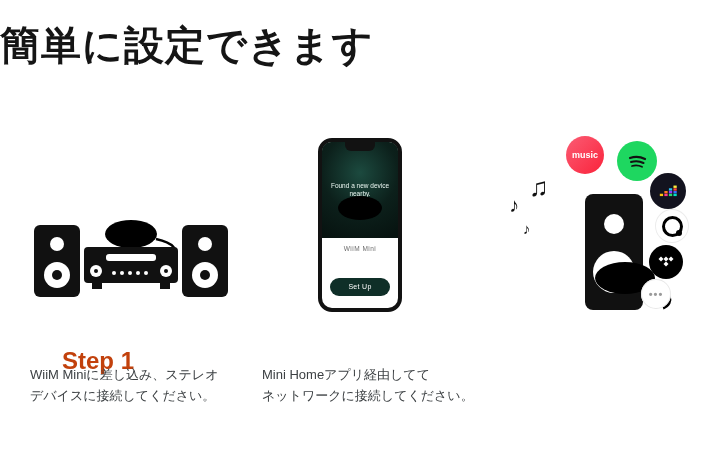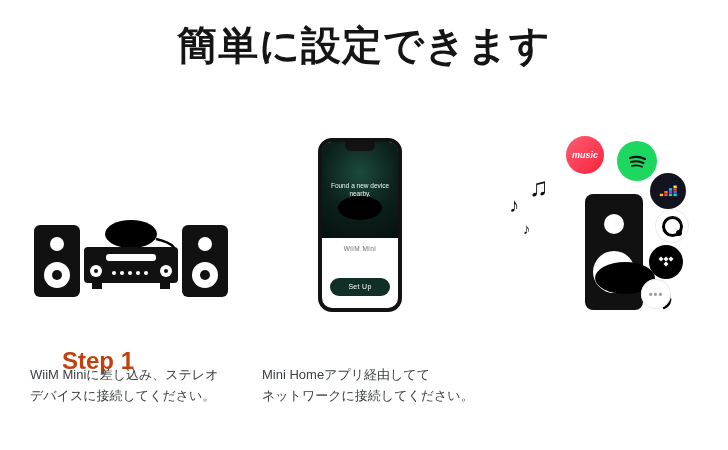--- a/index.html
+++ b/index.html
@@ -4,21 +4,21 @@
 <style>
   html,body{margin:0;padding:0;}
   body{
     width:728px;height:450px;background:#ffffff;
     font-family:"Liberation Sans","DejaVu Sans",sans-serif;
     position:relative;overflow:hidden;color:#202124;
   }
   .page{position:absolute;inset:0;}
   .title{
     position:absolute;top:18px;left:0;right:0;margin:0;
-    text-align:center;font-size:40px;font-weight:700;color:#151515;
+    font-size:40px;font-weight:700;color:#151515;
     letter-spacing:1px;
   }
   .art{position:absolute;}
   .art1{left:22px;top:186px;width:218px;height:120px;}
   .art3{left:505px;top:128px;width:176px;height:195px;}
 
   
   .phone{
     position:absolute;left:318px;top:138px;width:84px;height:174px;
     box-sizing:border-box;border:4px solid #121212;border-radius:14px;
@@ -51,21 +51,21 @@
     font-size:7px;line-height:18px;text-align:center;letter-spacing:.3px;
   }
 
   
   .icon-circle{
     position:absolute;border-radius:50%;
     display:flex;align-items:center;justify-content:center;z-index:2;
   }
   .apple-music{left:566px;top:136px;width:38px;height:38px;
     background:linear-gradient(135deg,#fb5c74,#fa233b);
-    color:#fff;font-size:9px;font-weight:700;font-style:italic;}
+    color:#fff;font-size:9px;font-weight:700;}
   .spotify{left:617px;top:141px;width:40px;height:40px;background:#1ed760;}
   .deezer{left:650px;top:173px;width:36px;height:36px;background:#13131f;}
   .qobuz{left:655px;top:209px;width:34px;height:34px;background:#ffffff;
     box-shadow:0 0 0 1px #ececec inset;}
   .q-ring{width:15px;height:15px;border:3.5px solid #000;border-radius:50%;position:relative;}
   .q-dot{position:absolute;right:-2px;bottom:-2px;width:6px;height:6px;background:#000;border-radius:50%;}
   .tidal{left:649px;top:245px;width:34px;height:34px;background:#000;}
   .more{left:641px;top:279px;width:30px;height:30px;background:#ffffff;
     box-shadow:0 0 0 1px #e8e8e8 inset;color:#9a9a9a;
     font-size:11px;font-weight:700;letter-spacing:1px;}

